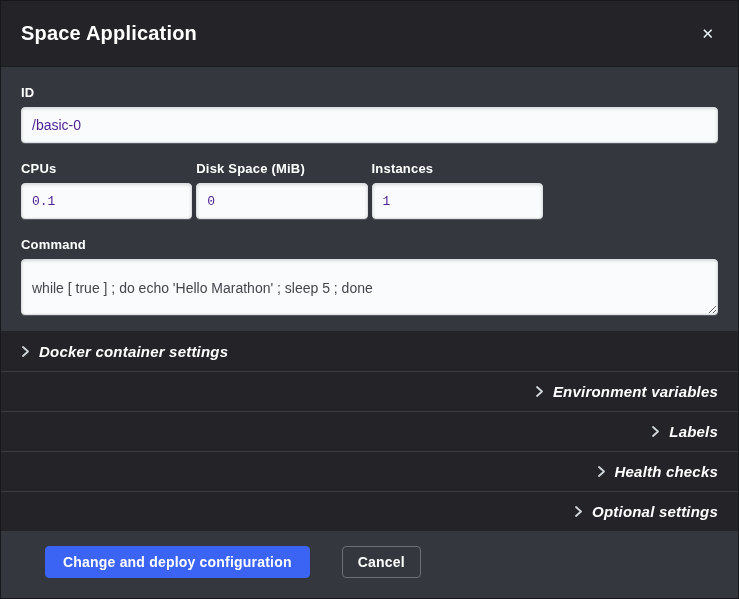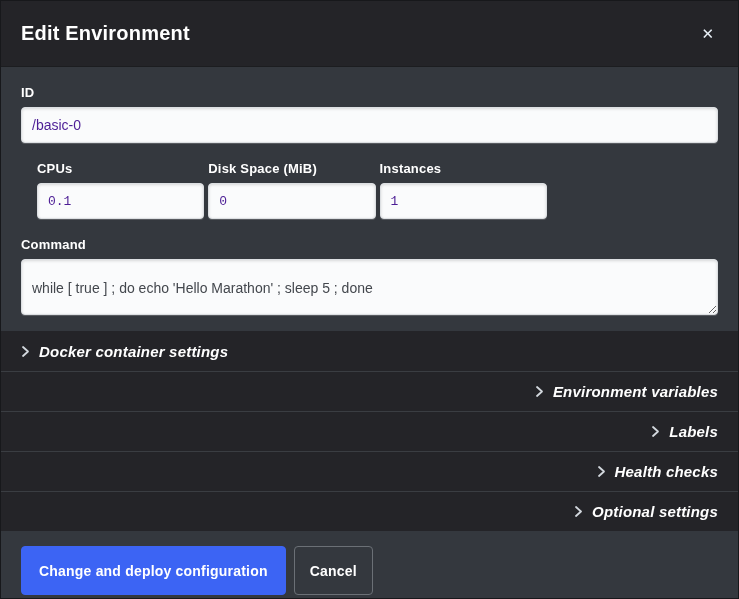--- a/index.html
+++ b/index.html
@@ -71,21 +71,20 @@
     font-family: "Liberation Sans", sans-serif;
     outline: none;
   }
   .num-input { font-family: Liberation Mono, monospace; font-size: 13px; }
 
   .grid-4 {
     display: grid;
     grid-template-columns: repeat(4, 1fr);
     gap: 4px;
     margin-top: 18px;
-    margin-left: 16px;
   }
   .cmd-group { margin-top: 18px; }
   .cmd-textarea {
     width: 100%;
     height: 56px;
     background: #fafbfc;
     border: 1px solid #dcdfe2;
     border-radius: 4px;
     box-shadow: inset 0 1px 3px rgba(0,0,0,0.14), 0 1px 0 rgba(255,255,255,0.18);
     padding: 19px 10px;
@@ -133,48 +132,49 @@
   
   .modal-footer {
     background: #34383e;
     flex: 1 1 auto;
     display: flex;
     align-items: flex-start;
     gap: 8px;
     padding: 15px 20px;
   }
   .btn {
-    height: 49px;
+    height: 32px;
     border-radius: 4px;
     font-size: 14px;
     font-weight: 600;
     font-family: "Liberation Sans", sans-serif;
     cursor: pointer;
     letter-spacing: .2px;
+    margin-left: 24px;
   }
   .btn-primary {
     background: #3c64f4;
     border: 1px solid #3c64f4;
     color: #ffffff;
     padding: 0 17px;
   }
   .btn-cancel {
     background: transparent;
     border: 1px solid #6b7076;
     color: #ffffff;
     padding: 0 15px;
   }
 </style>
 </head>
 <body>
 
 <div class="modal">
 
   <div class="modal-header">
-    <div class="modal-title">Edit Environment</div>
+    <div class="modal-title">Space Application</div>
     <button class="close-btn">✕</button>
   </div>
 
   <div class="modal-body">
 
     <div class="field-group">
       <label class="field-label">ID</label>
       <input class="text-input" type="text" value="/basic-0" style="">
     </div>
 

